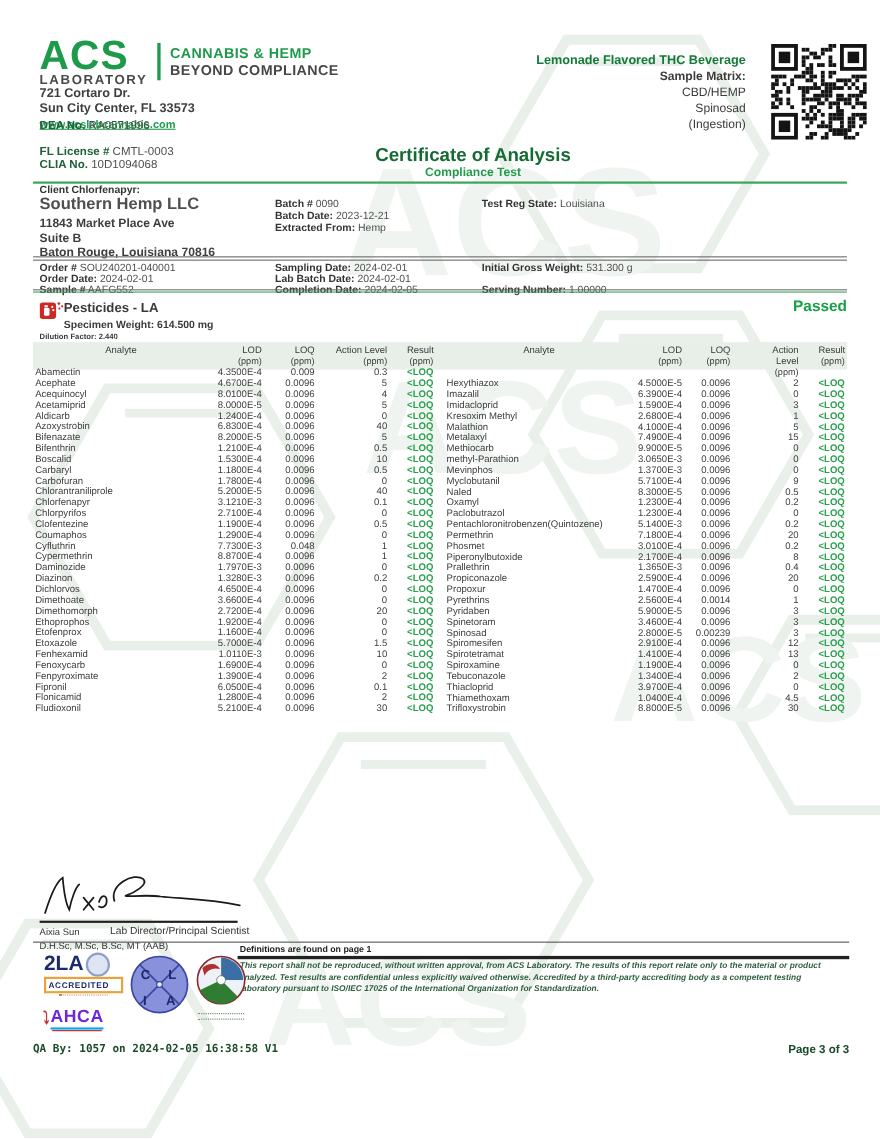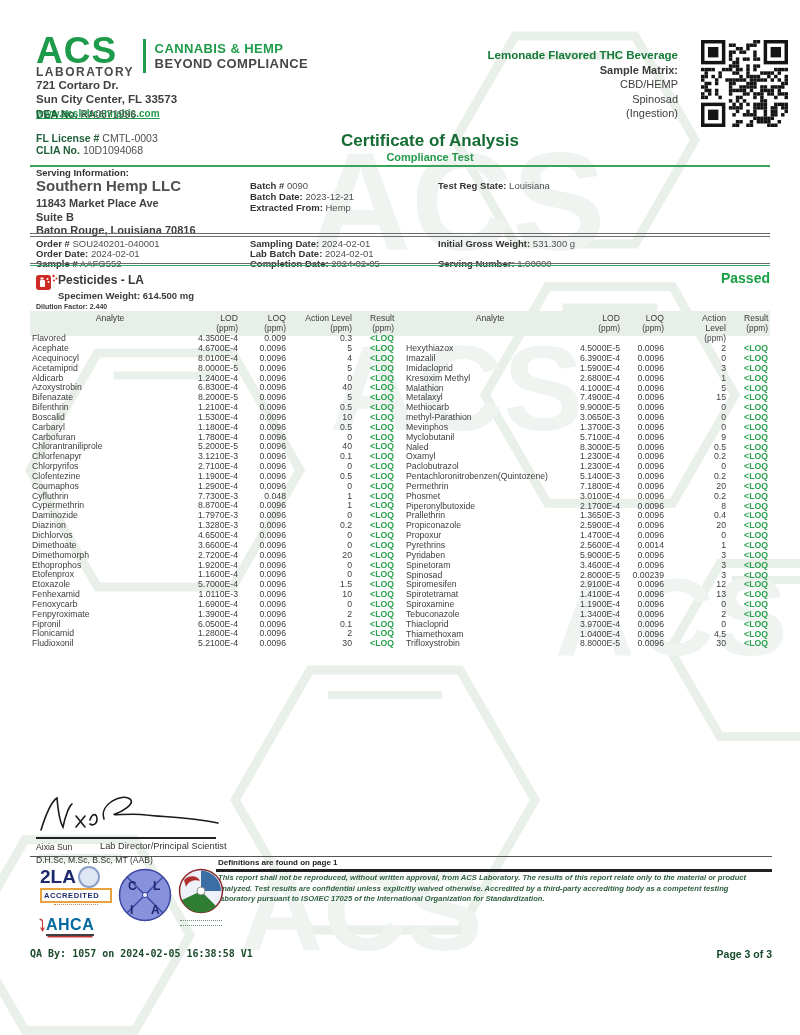--- a/index.html
+++ b/index.html
@@ -80,22 +80,22 @@
   
   .a2la { left:40px; top:868px; width:72px; text-align:left; }
   .a2la-mark { font-size:19px; font-weight:bold; color:#1d2a6b; line-height:18px; position:relative; }
   .a2la-globe { position:absolute; left:38px; top:-2px; width:22px; height:22px; border-radius:50%;
     border:2px solid #8da0c9; background:#dfe6f3; z-index:-1;}
   .a2la-box { border:2px solid #e8a33d; background:#fff; color:#1d2a6b; font-weight:bold;
     font-size:7.5px; letter-spacing:.6px; padding:1px 2px; margin-top:2px; }
   .a2la-cert { margin-top:1px; height:4px; border-top:1px dotted #b98a5a; width:44px; margin-left:14px;}
   .ahca { left:38px; top:916px; display:flex; align-items:center; }
   .ahca-sw { color:#c03a3a; font-size:16px; font-weight:bold; transform:scaleX(.7); }
-  .ahca-txt { color:#0369a1; font-size:16px; font-weight:bold; letter-spacing:.5px;
-    border-bottom:2px solid #404040; box-shadow:0 3px 0 -1.5px #c03a3a; }
+  .ahca-txt { color:#6d28d9; font-size:16px; font-weight:bold; letter-spacing:.5px;
+    border-bottom:2px solid #0ea5e9; box-shadow:0 3px 0 -1.5px #c03a3a; }
   .clia { left:118px; top:868px; }
   .seal { left:176px; top:868px; width:50px; text-align:center; }
   .seal-txt { height:3px; border-top:1px dotted #6f8f79; margin:2px 4px 0 4px; }
 
   
   .sep-line { left:30px; top:856px; width:742px; height:1px; background:#555; }
   .defs-title { left:218px; top:858px; font-size:8px; font-weight:bold; color:#222; }
   .defs-rule { left:216px; top:869px; width:556px; height:2.5px; background:#222; }
   .disclaimer { left:218px; top:873px; width:548px; font-size:7.6px; font-style:italic; font-weight:bold;
     color:#2e5f3e; line-height:1.4; }
@@ -373,21 +373,21 @@
       <rect x="69.6" y="6.96" width="10.44" height="10.44" fill="#141414"></rect>
       <rect x="0" y="62.64" width="24.36" height="24.36" fill="#141414"></rect>
       <rect x="3.48" y="66.12" width="17.4" height="17.4" fill="#fff"></rect>
       <rect x="6.96" y="69.6" width="10.44" height="10.44" fill="#141414"></rect>
     </svg>
 
   <div class="abs coa-title">Certificate of Analysis</div>
   <div class="abs coa-sub">Compliance Test</div>
   <div class="abs line-green" style="top:165px"></div>
 
-  <div class="abs cinfo-label">Serving Information:</div>
+  <div class="abs cinfo-label">Client Chlorfenapyr:</div>
   <div class="abs client-name">Southern Hemp LLC</div>
   <div class="abs client-addr" style="top:197px">11843 Market Place Ave</div>
   <div class="abs client-addr" style="top:211px">Suite B</div>
   <div class="abs client-addr" style="top:224px">Baton Rouge, Louisiana 70816</div>
 
   <div class="abs kv col2" style="top:181px"><b>Batch #</b> <span>0090</span></div>
   <div class="abs kv col2" style="top:192px"><b>Batch Date:</b> <span>2023-12-21</span></div>
   <div class="abs kv col2" style="top:203px"><b>Extracted From:</b> <span>Hemp</span></div>
   <div class="abs kv col3" style="top:181px"><b>Test Reg State:</b> <span>Louisiana</span></div>
 
@@ -450,21 +450,21 @@
               <div class="unit">(ppm)</div>
             </th>
             <th class="num">
               <div>Result</div>
               <div class="unit">(ppm)</div>
             </th>
           </tr>
         </thead>
       <tbody id="tbody-left">
           <tr>
-            <td>Flavored</td>
+            <td>Abamectin</td>
             <td class="num">4.3500E-4</td>
             <td class="num">0.009</td>
             <td class="num">0.3</td>
             <td class="num result">&lt;LOQ</td>
           </tr>
           <tr>
             <td>Acephate</td>
             <td class="num">4.6700E-4</td>
             <td class="num">0.0096</td>
             <td class="num">5</td>

